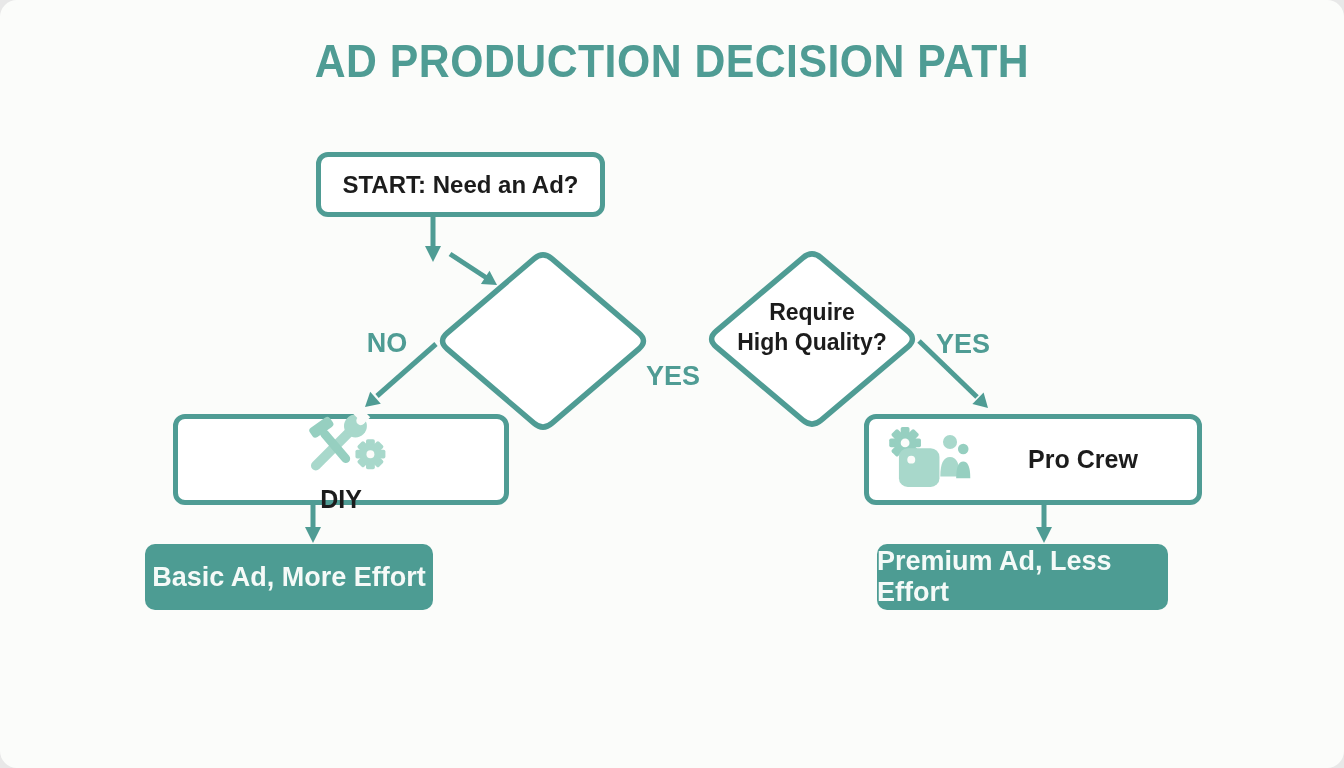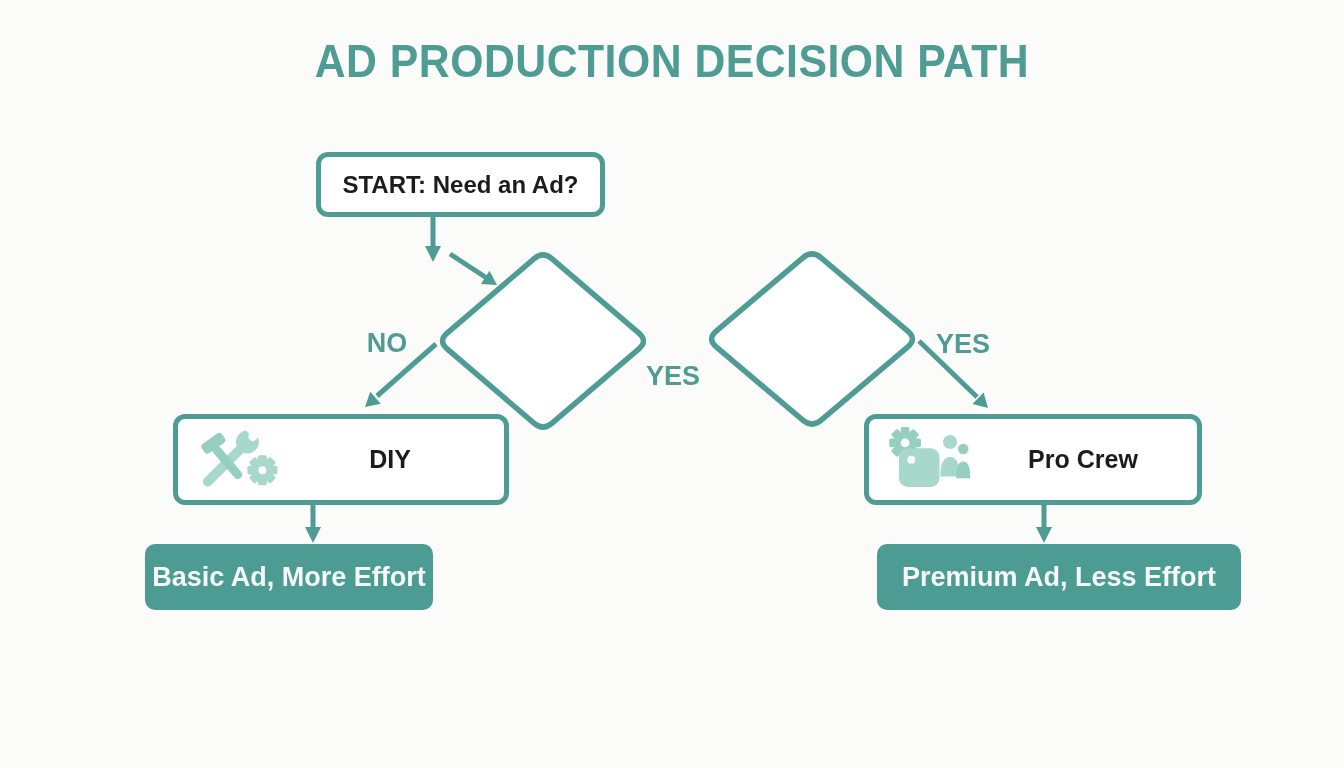--- a/index.html
+++ b/index.html
@@ -9,20 +9,21 @@
     --mint:#a8d8cb;
     --mint2:#96cfc0;
     --page-bg:#fbfcfa;
     --text-dark:#1c1c1c;
     --text-light:#f5faf8;
   }
   .canvas{
     position:relative;width:1344px;height:768px;overflow:hidden;
     background:var(--page-bg);
     font-family:"Liberation Sans", sans-serif;
+    border-radius:17px;
   }
   .title{
     position:absolute;left:0;top:34px;width:100%;
     text-align:center;font-size:46px;font-weight:bold;
     color:var(--teal);letter-spacing:.5px;
     transform:scaleX(.93);transform-origin:center;
     white-space:nowrap;
   }
   svg.wires{position:absolute;left:0;top:0;}
   .wire line{stroke:var(--teal);stroke-width:5;stroke-linecap:butt;}
@@ -97,26 +98,28 @@
       <line x1="1044" y1="505" x2="1044" y2="528"></line>
       <polygon points="1044,543 1036,527 1052,527"></polygon>
     </g>
   </svg>
 
   <div class="node start-node" style="left:288px;top:152px;width:289px;height:65px;">
     <div class="txt">START: Need an Ad?</div>
   </div>
 
 
+  <div class="dtext" style="left:702px;top:297px;width:220px;height:60px;">Require
+High Quality?</div>
 
   <div class="lbl" style="left:352px;top:328px;width:70px;">NO</div>
   <div class="lbl" style="left:638px;top:361px;width:70px;">YES</div>
   <div class="lbl" style="left:928px;top:329px;width:70px;">YES</div>
 
-  <div class="node action-node" style="left:145px;top:414px;width:336px;height:91px;">
+  <div class="node action-node" style="left:145px;top:414px;width:336px;height:91px;flex-direction:column;">
     <span class="icon">
       <svg width="92" height="74" viewBox="0 0 100 84">
 
         <line x1="18" y1="70" x2="56" y2="32" stroke="var(--mint)" stroke-width="11" stroke-linecap="round"></line>
         <circle cx="63" cy="25" r="13" fill="var(--mint)"></circle>
         <rect x="63" y="1" width="11" height="21" fill="var(--page-bg)" transform="rotate(-45 68.5 11.5)"></rect>
         <circle cx="69" cy="19" r="5" fill="var(--page-bg)"></circle>
 
         <rect x="10" y="20" width="28" height="13" rx="4" fill="var(--mint2)" transform="rotate(-35 24 26)"></rect>
         <line x1="28" y1="34" x2="52" y2="62" stroke="var(--mint2)" stroke-width="10" stroke-linecap="round"></line>
@@ -160,17 +163,17 @@
     </span>
     <div class="txt">
       <div>Pro Crew</div>
     </div>
   </div>
 
   <div class="result-node" style="left:145px;top:544px;width:288px;height:66px;">
     <div>Basic Ad, More Effort</div>
   </div>
 
-  <div class="result-node" style="left:877px;top:544px;width:364px;height:66px;">
+  <div class="result-node" style="left:877px;top:544px;width:291px;height:66px;">
     <div>Premium Ad, Less Effort</div>
   </div>
 
 </div>
 
 </body></html>

